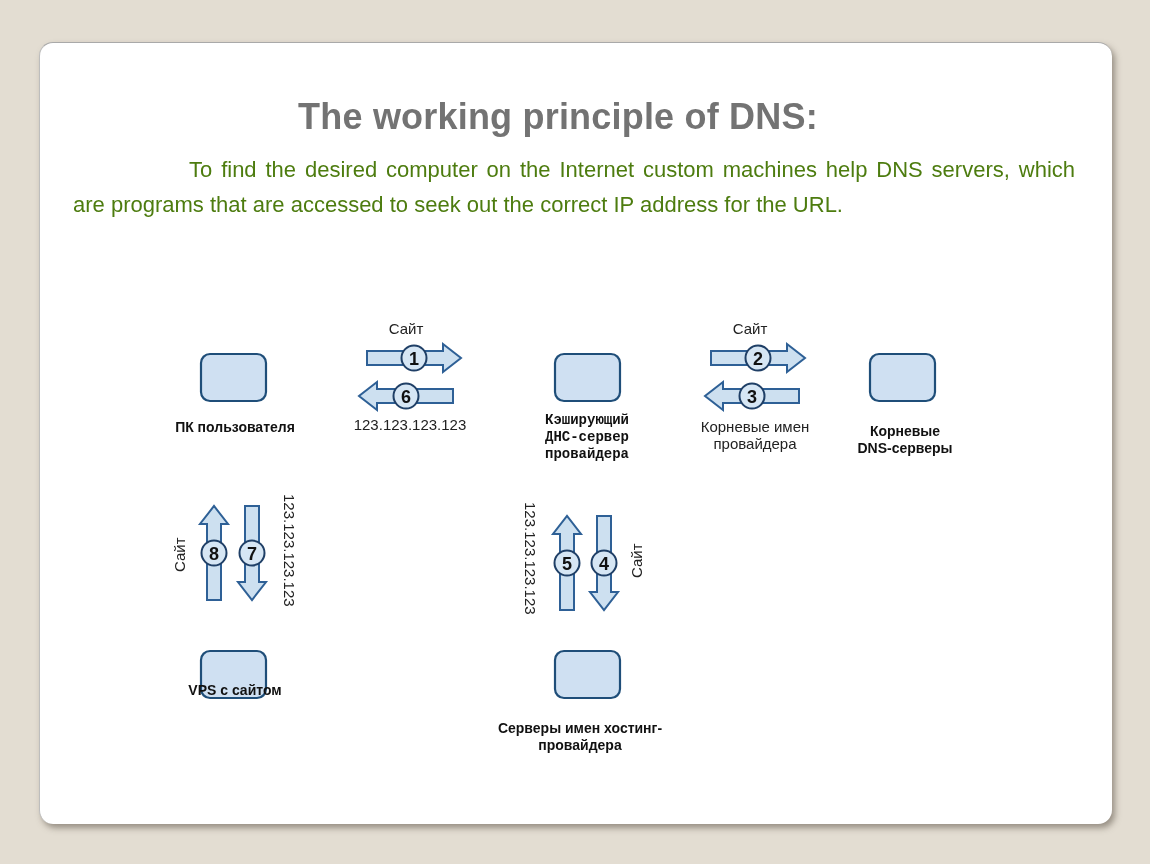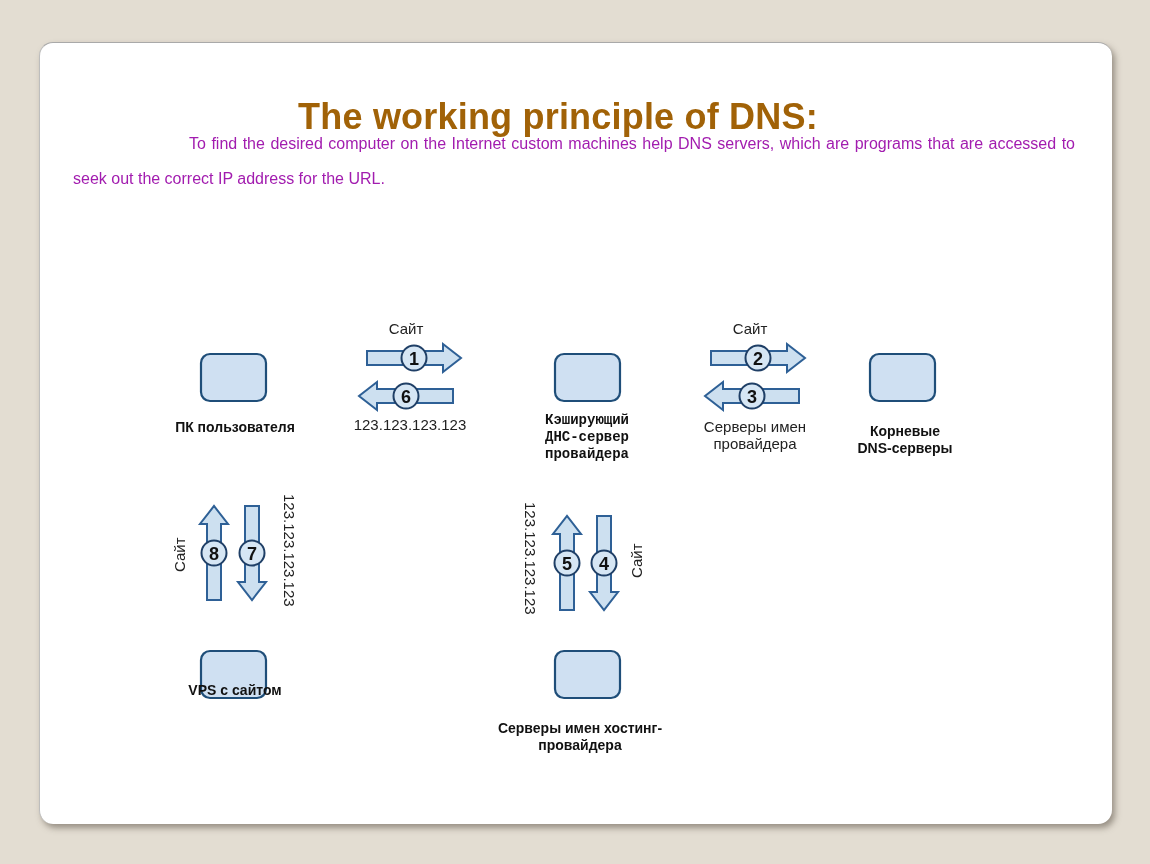--- a/index.html
+++ b/index.html
@@ -8,25 +8,25 @@
     font-family:"Liberation Sans", sans-serif;
   }
   .card {
     position:absolute; left:39px; top:42px; width:1072px; height:781px;
     background:#ffffff; border-radius:14px;
     border-top:1px solid #a9a9a9; border-left:1px solid #bdbdbd;
     box-shadow: 3px 4px 6px rgba(90,80,70,0.55);
   }
   .title {
     position:absolute; left:0; top:96px; width:1116px; text-align:center;
-    font-weight:bold; font-size:36px; color:#a16207; letter-spacing:0.2px;
+    font-weight:bold; font-size:36px; color:#737373; letter-spacing:0.2px;
   }
   .para {
-    position:absolute; left:73px; top:126px; width:1002px;
-    font-size:16px; line-height:35px; color:#a21caf; text-align:justify;
+    position:absolute; left:73px; top:152px; width:1002px;
+    font-size:22px; line-height:35px; color:#4d7c0f; text-align:justify;
     text-align-last:left;
   }
   .para .indent { display:inline-block; width:116px; }
   svg.diagram { position:absolute; left:0; top:0; }
   .lbl { position:absolute; font-size:14px; color:#111; text-align:center; white-space:nowrap; }
   .lbl.bold { font-weight:bold; font-size:14px; line-height:17px; }
   .lbl.thin { font-size:15px; line-height:17px; color:#222; }
   .vert { position:absolute; font-size:15px; color:#222; white-space:nowrap; transform-origin:0 0; }
 </style>
 </head>
@@ -102,20 +102,20 @@
 <div class="lbl bold" style="left:165px; top:682px; width:140px;"><span>VPS с сайтом</span></div>
 <div class="lbl bold" style="left:480px; top:720px; width:200px;">
   <div>Серверы имен хостинг-</div>
   <div>провайдера</div>
 </div>
 
 <div class="lbl thin" style="left:376px; top:320px; width:60px;">Сайт</div>
 <div class="lbl thin" style="left:345px; top:416px; width:130px;">123.123.123.123</div>
 <div class="lbl thin" style="left:720px; top:320px; width:60px;">Сайт</div>
 <div class="lbl thin" style="left:690px; top:418px; width:130px;">
-  <div>Серверы имен</div>
+  <div>Корневые имен</div>
   <div>провайдера</div>
 </div>
 
 <div class="vert" style="left:171px; top:572px; transform:rotate(-90deg);">Сайт</div>
 <div class="vert" style="left:298px; top:494px; transform:rotate(90deg);">123.123.123.123</div>
 <div class="vert" style="left:539px; top:502px; transform:rotate(90deg);">123.123.123.123</div>
 <div class="vert" style="left:628px; top:578px; transform:rotate(-90deg);">Сайт</div>
 
 </body></html>

